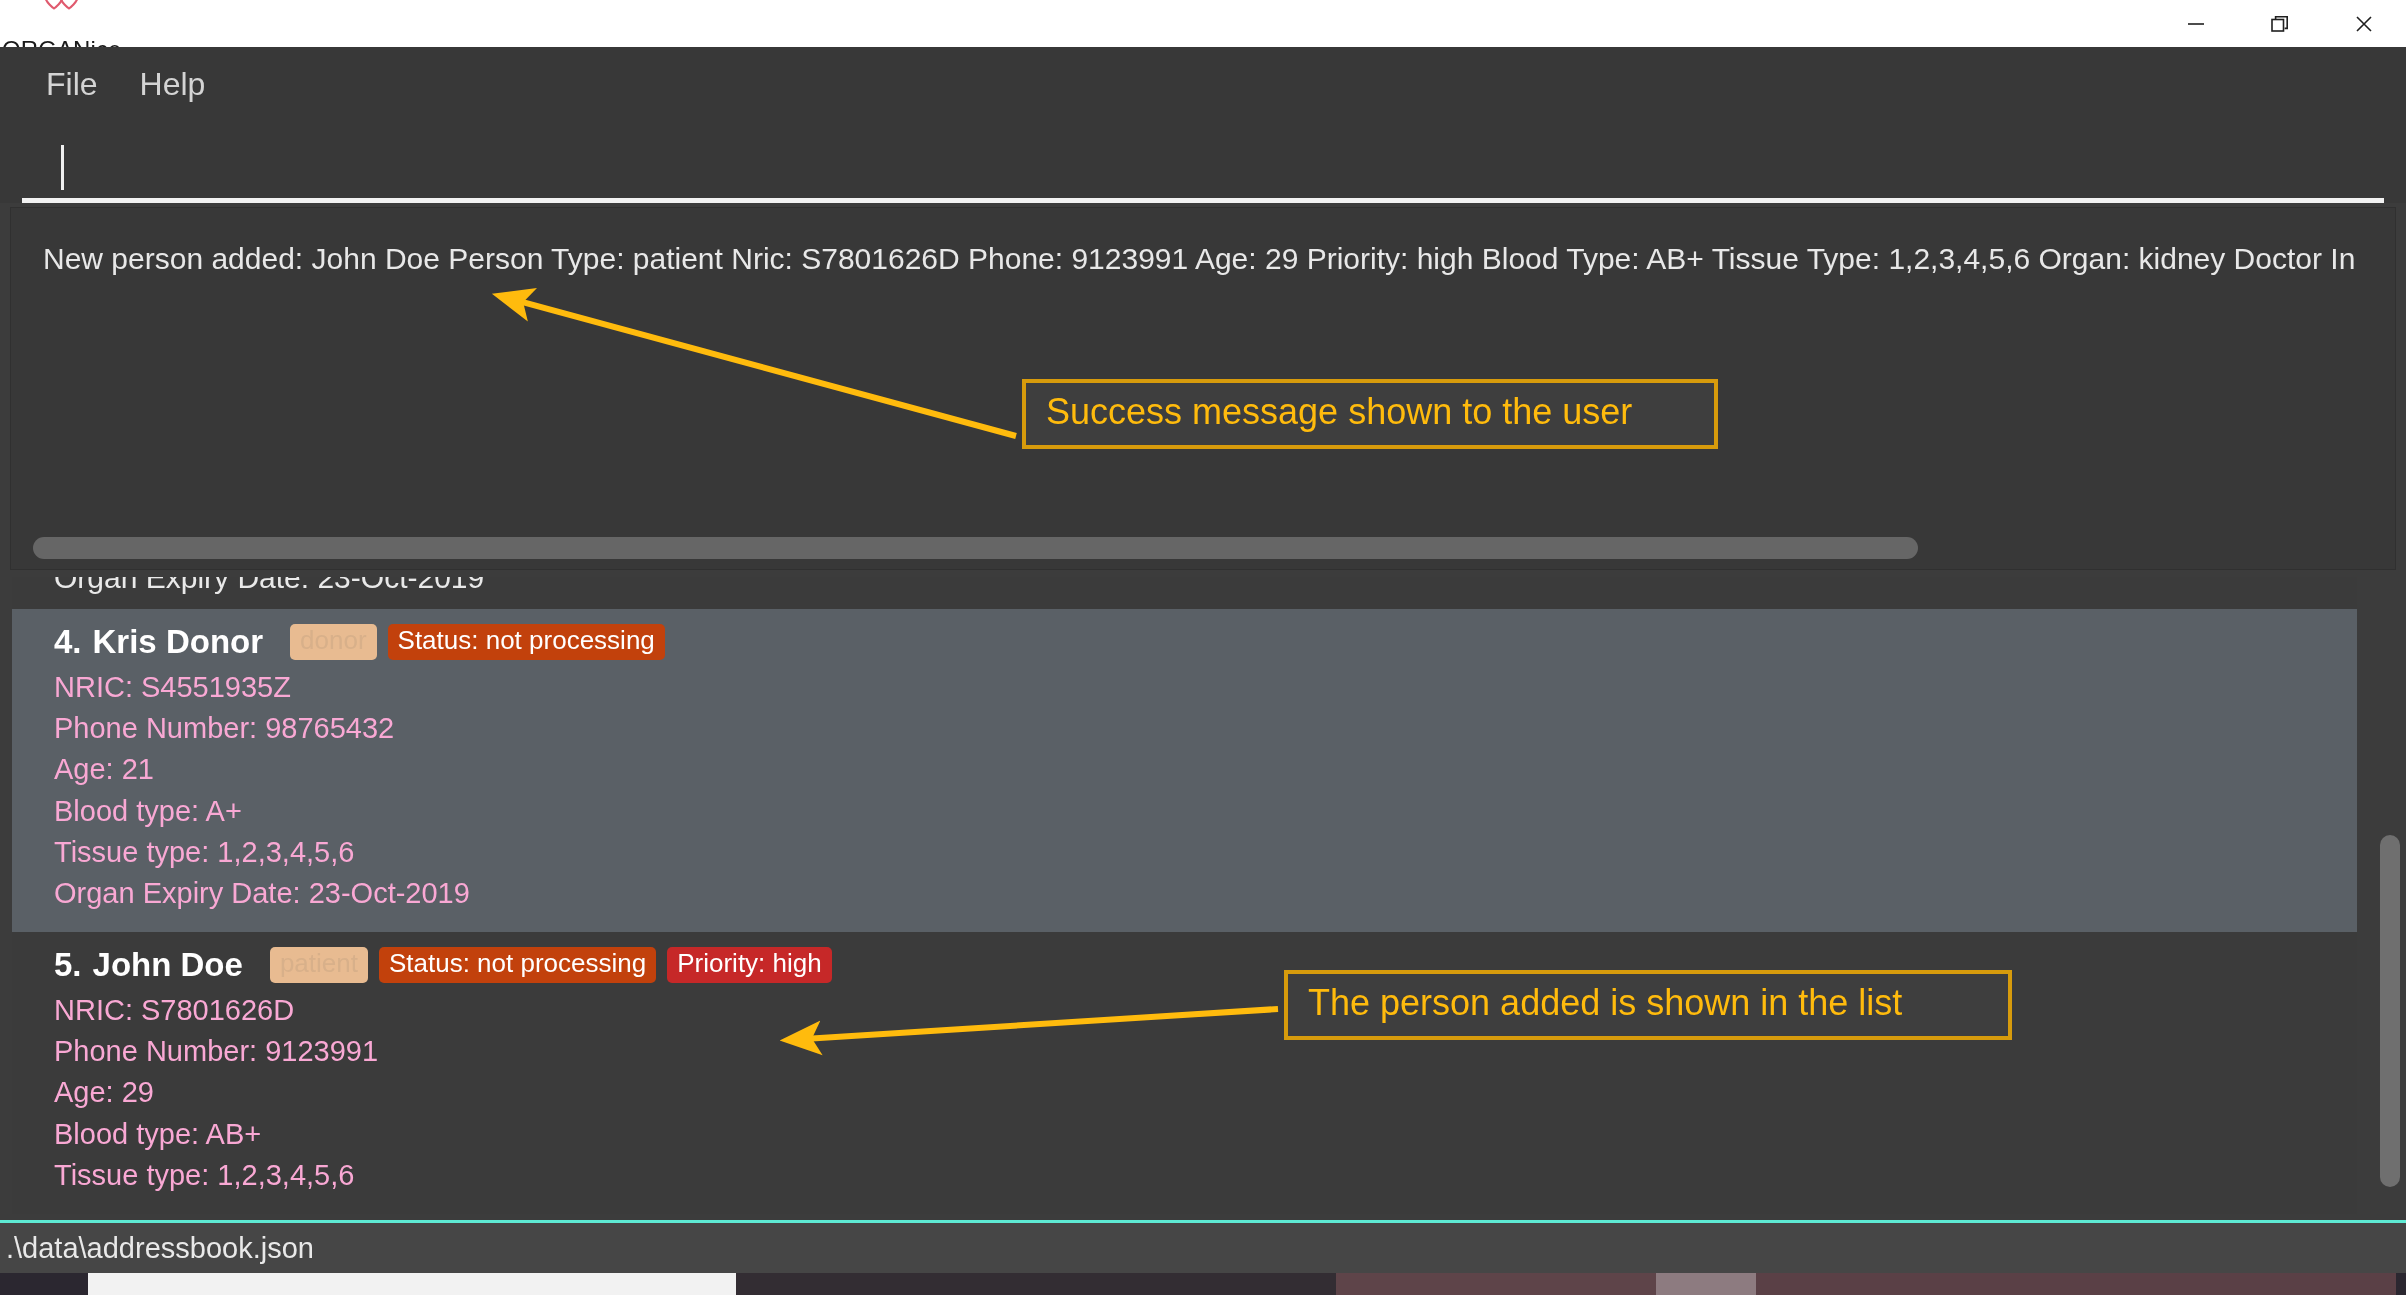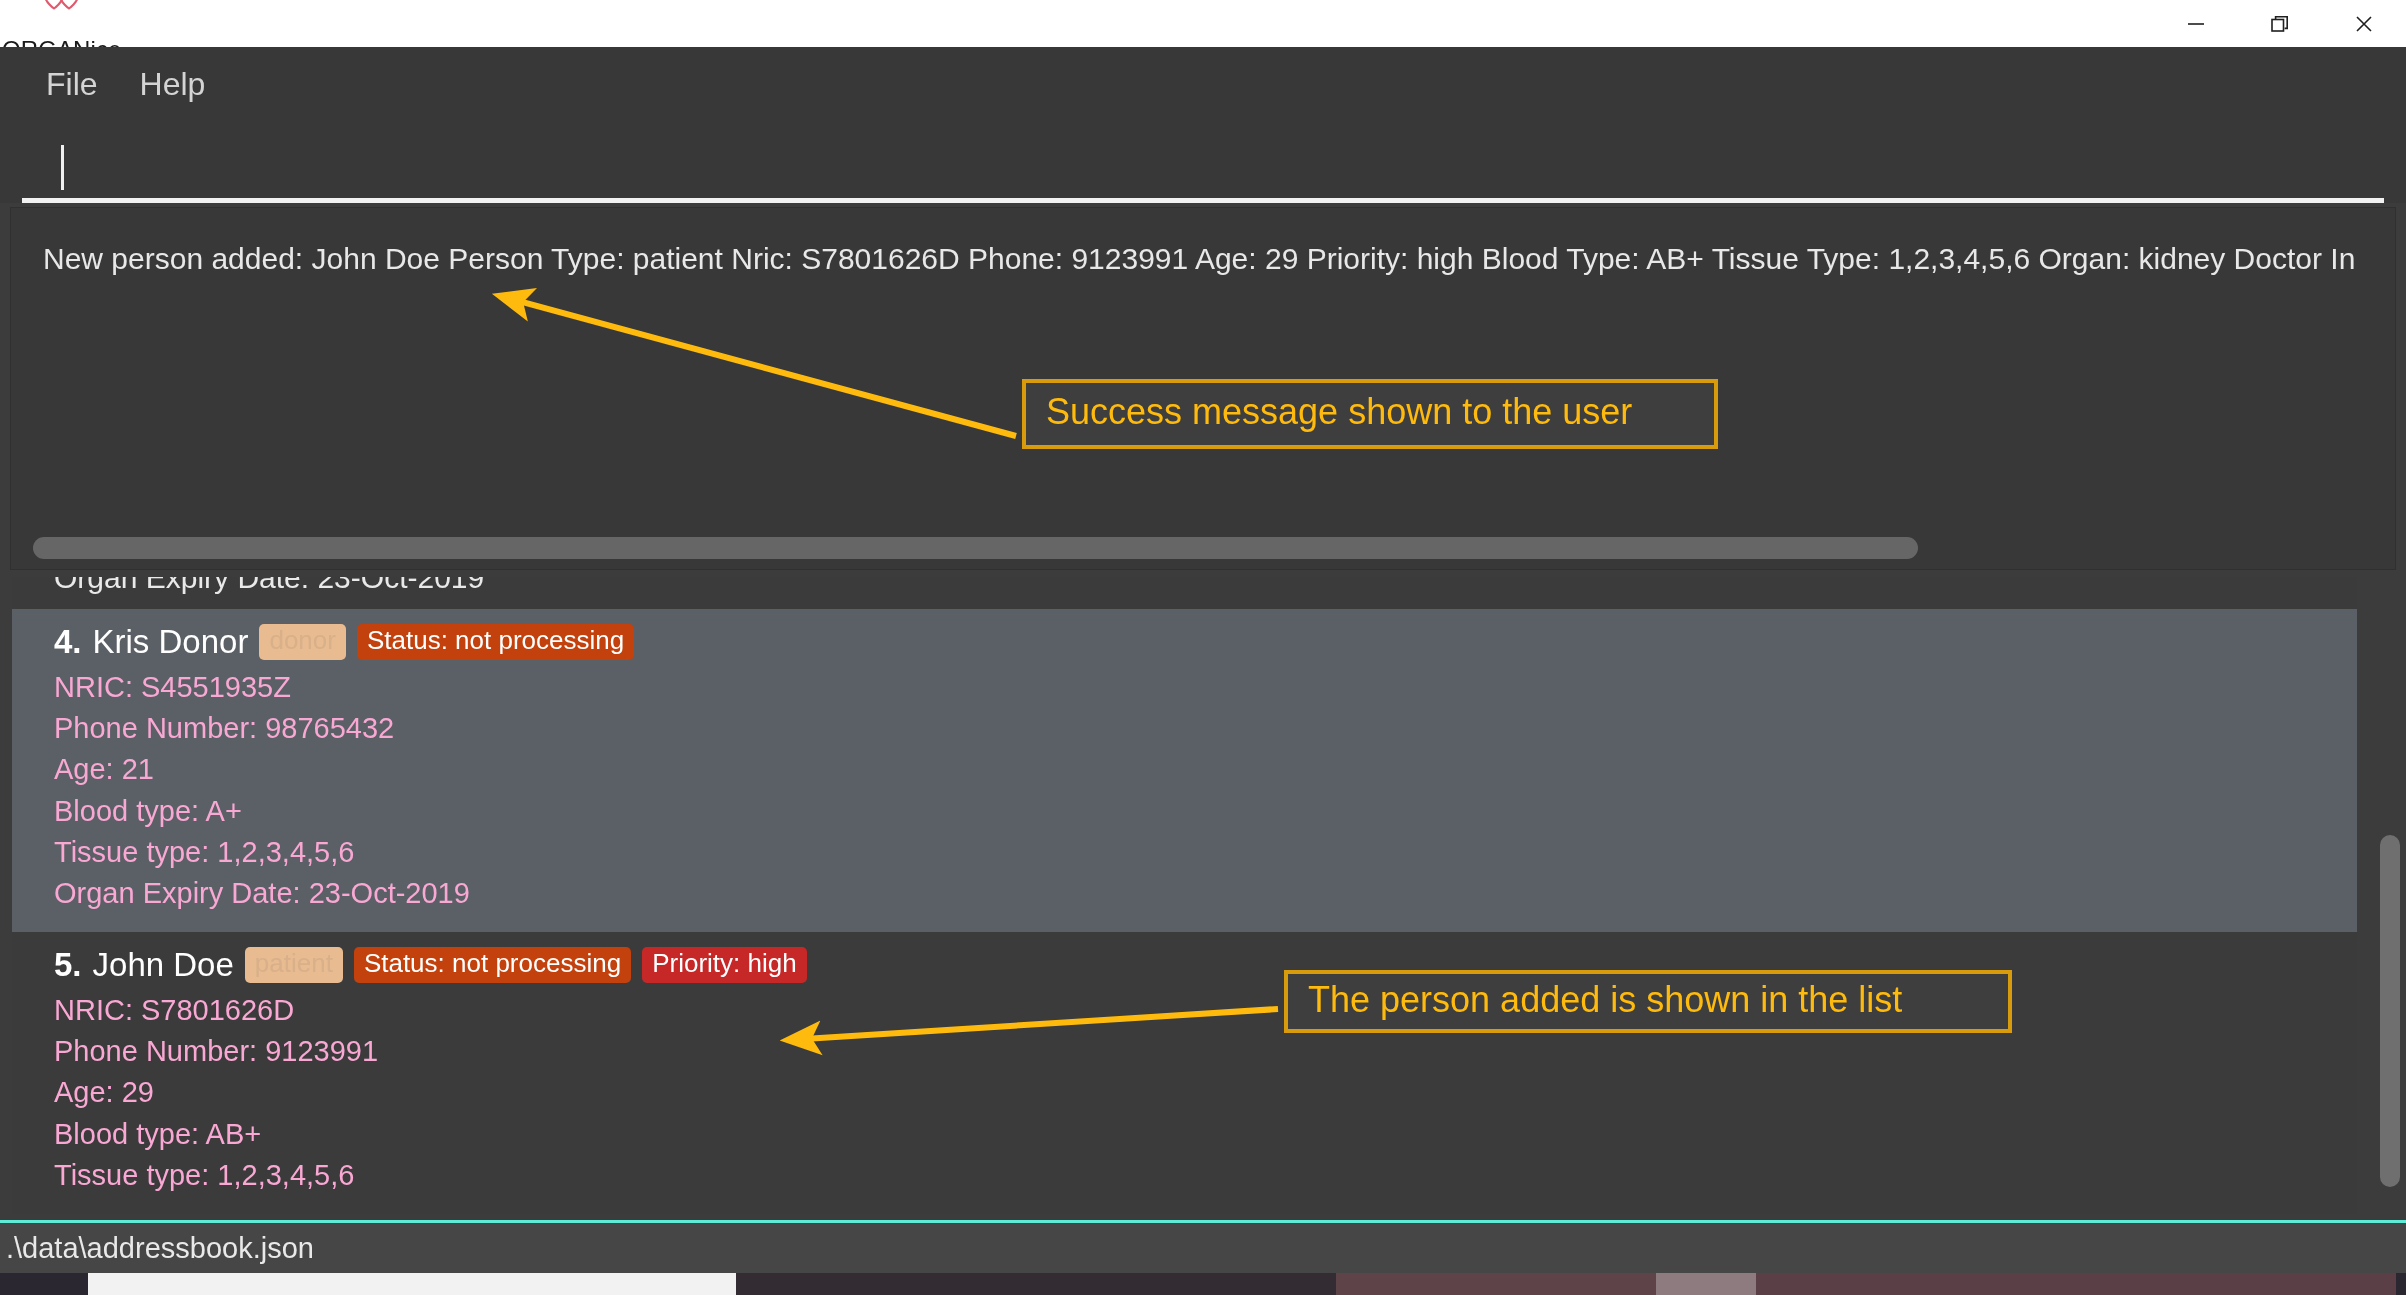--- a/index.html
+++ b/index.html
@@ -183,24 +183,24 @@
     margin-bottom: 6px;
   }
   .card-index {
     font-size: 33px;
     font-weight: bold;
     color: #ffffff;
     white-space: nowrap;
   }
   .card-name {
     font-size: 33px;
-    font-weight: normal;
+    font-weight: bold;
     color: #ffffff;
     white-space: nowrap;
-    margin-right: 0;
+    margin-right: 16px;
   }
   .tag {
     font-size: 26px;
     padding: 3px 10px 5px 10px;
     border-radius: 5px;
     white-space: nowrap;
     line-height: 1.05;
   }
   .tag-type   { background: #e8bb91; color: #d8b08a; }
   .tag-status { background: #c2410c; color: #ffffff; }
@@ -298,21 +298,21 @@
     justify-content: flex-start;
     padding: 8px 20px 12px 20px;
   }
   .anno-box span {
     font-size: 36px;
     color: #ffbb0d;
     white-space: nowrap;
     line-height: 1.1;
   }
   #anno-success { left: 1022px; top: 379px; width: 696px; height: 70px; }
-  #anno-list    { left: 1284px; top: 970px; width: 728px; height: 63px; }
+  #anno-list    { left: 1284px; top: 970px; width: 728px; height: 70px; }
 </style>
 </head>
 <body>
 
 <div id="app">
 
   <div class="titlebar">
     <div class="titlebar-left">
       <span class="app-icon">
         <svg class="app-icon" viewBox="0 0 38 28" xmlns="http://www.w3.org/2000/svg">

